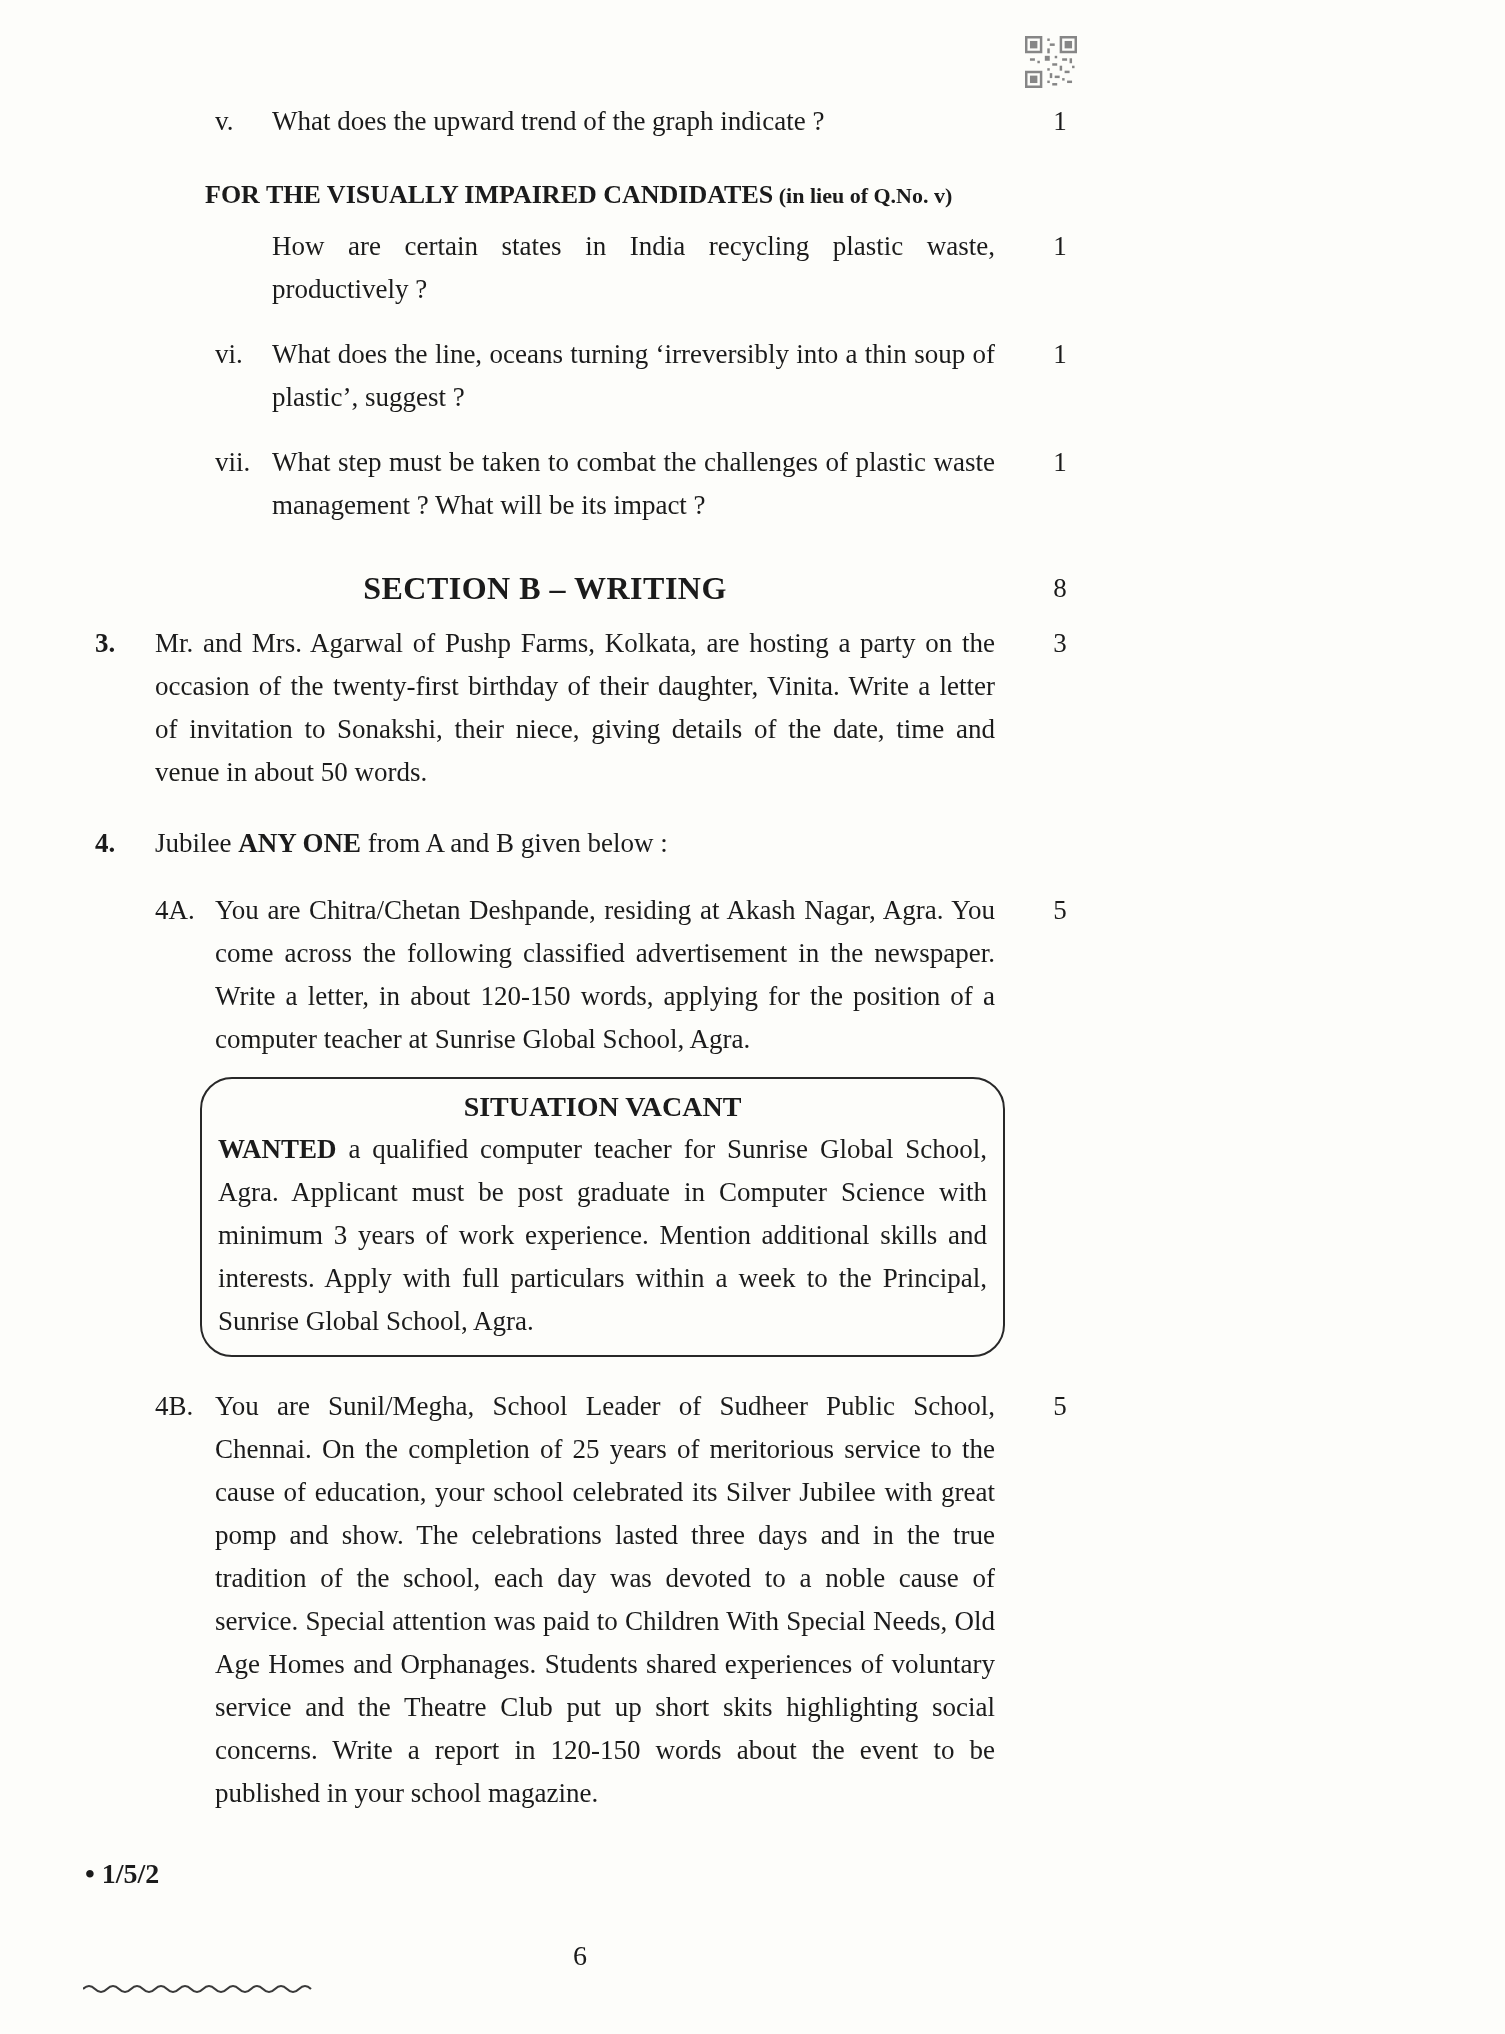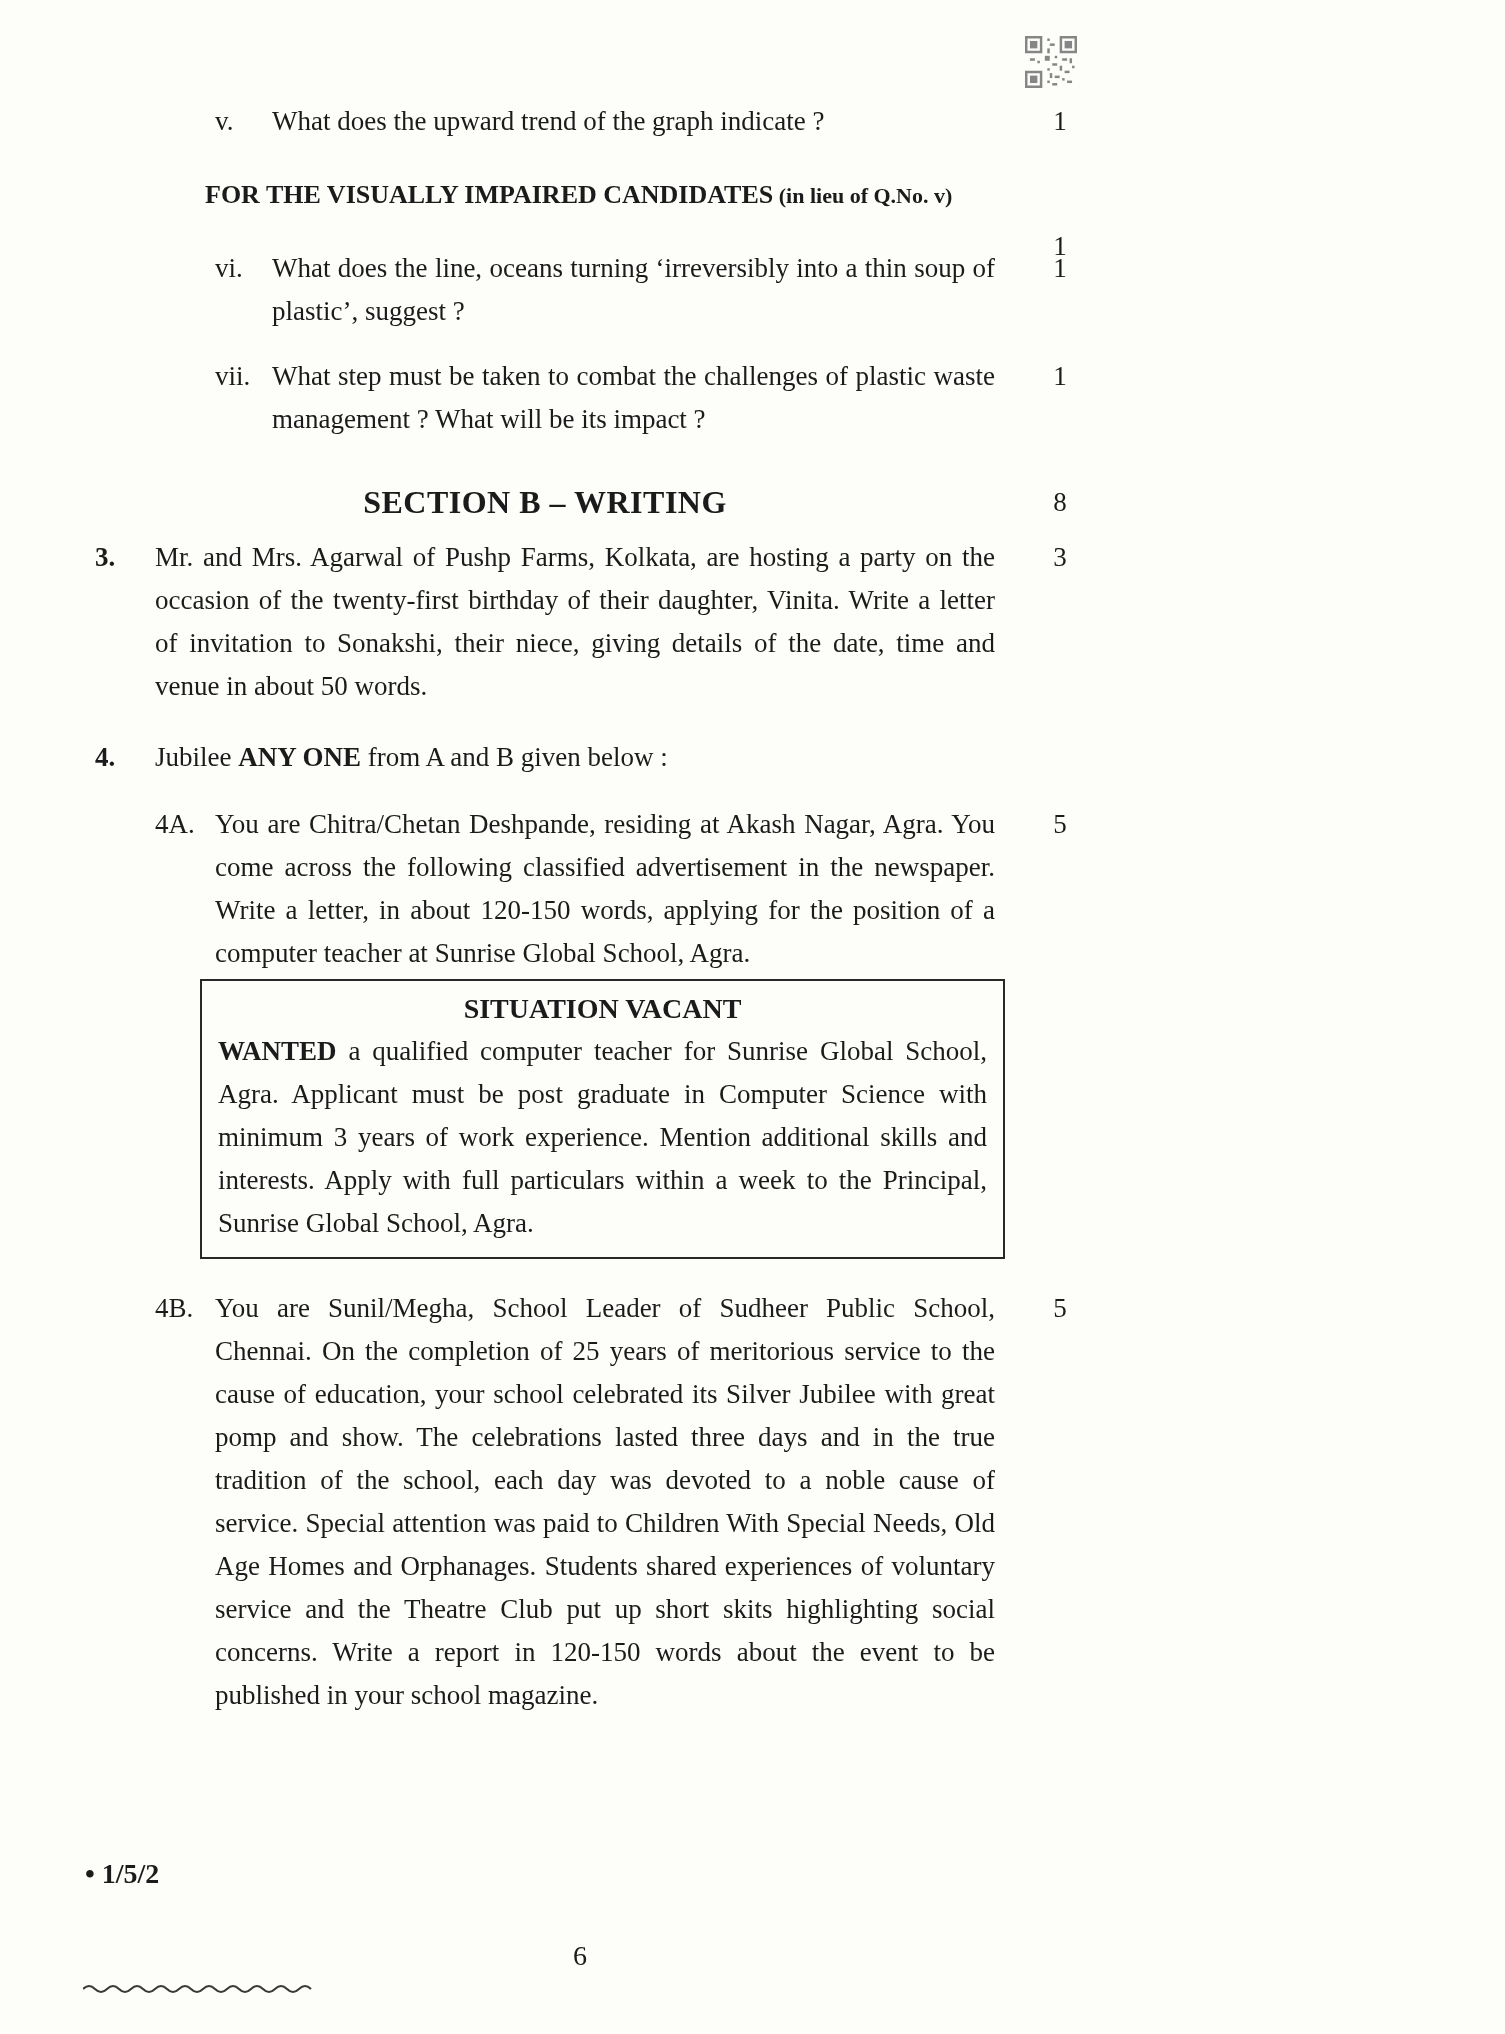--- a/index.html
+++ b/index.html
@@ -38,21 +38,21 @@
   .qnum { flex: 0 0 60px; width: 60px; font-weight: bold; }
   .text-q { width: 840px; text-align: justify; }
   
   .row-subq { padding-left: 60px; }
   .subqnum { flex: 0 0 60px; width: 60px; }
   .text-subq { width: 780px; text-align: justify; }
 
   .mt8  { margin-top: 8px; }
   .mt12 { margin-top: 12px; }
   .mt16 { margin-top: 24px; }
-  .mt20 { margin-top: 4px; }
+  .mt20 { margin-top: 16px; border-radius: 32px; }
   .mt22 { margin-top: 22px; }
   .mt28 { margin-top: 28px; }
   .mt30 { margin-top: 30px; }
   .mt40 { margin-top: 40px; }
 
   .vih {
     margin-left: 110px;
     font-weight: bold;
     font-size: 26px;
     white-space: nowrap;
@@ -146,20 +146,21 @@
       <div class="text-sub">What does the upward trend of the graph indicate ?</div>
       <span class="marks">1</span>
     </div>
 
     <div class="vih mt30">
       <span>FOR THE VISUALLY IMPAIRED CANDIDATES</span><span class="vih-small"> (in lieu of Q.No. v)</span>
     </div>
 
     <div class="row row-sub mt8">
       <span class="roman"></span>
+      <div class="text-sub">How are certain states in India recycling plastic waste, productively ?</div>
       <span class="marks">1</span>
     </div>
 
     <div class="row row-sub mt22">
       <span class="roman">vi.</span>
       <div class="text-sub">What does the line, oceans turning ‘irreversibly into a thin soup of plastic’, suggest ?</div>
       <span class="marks">1</span>
     </div>
 
     <div class="row row-sub mt22">

